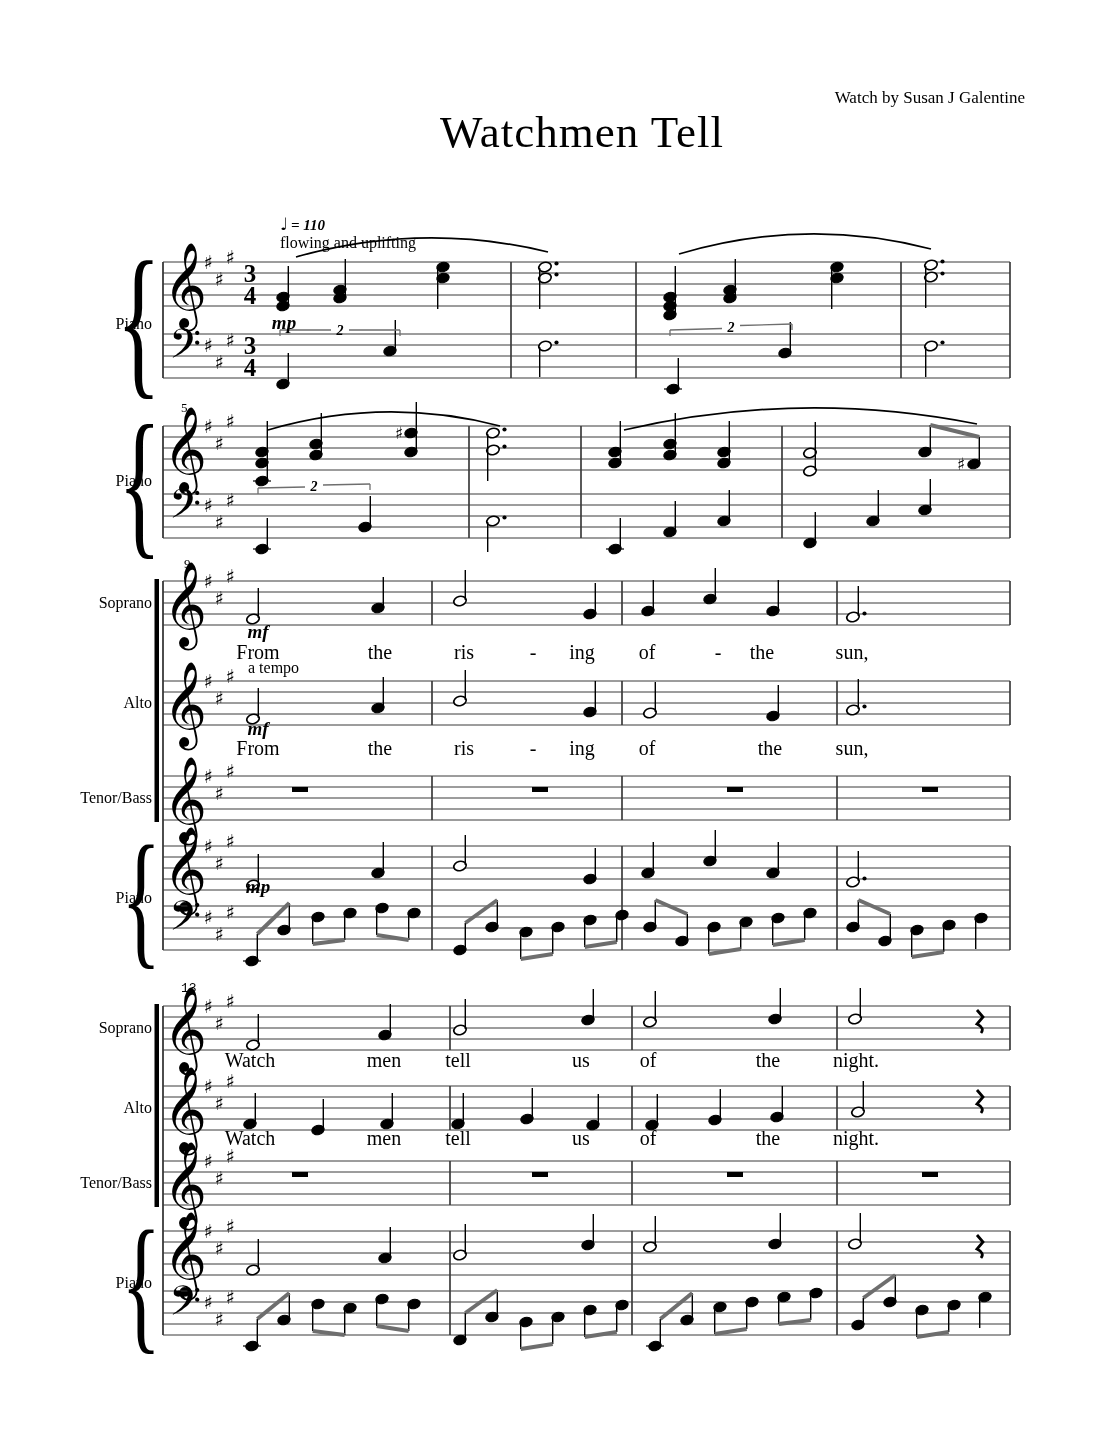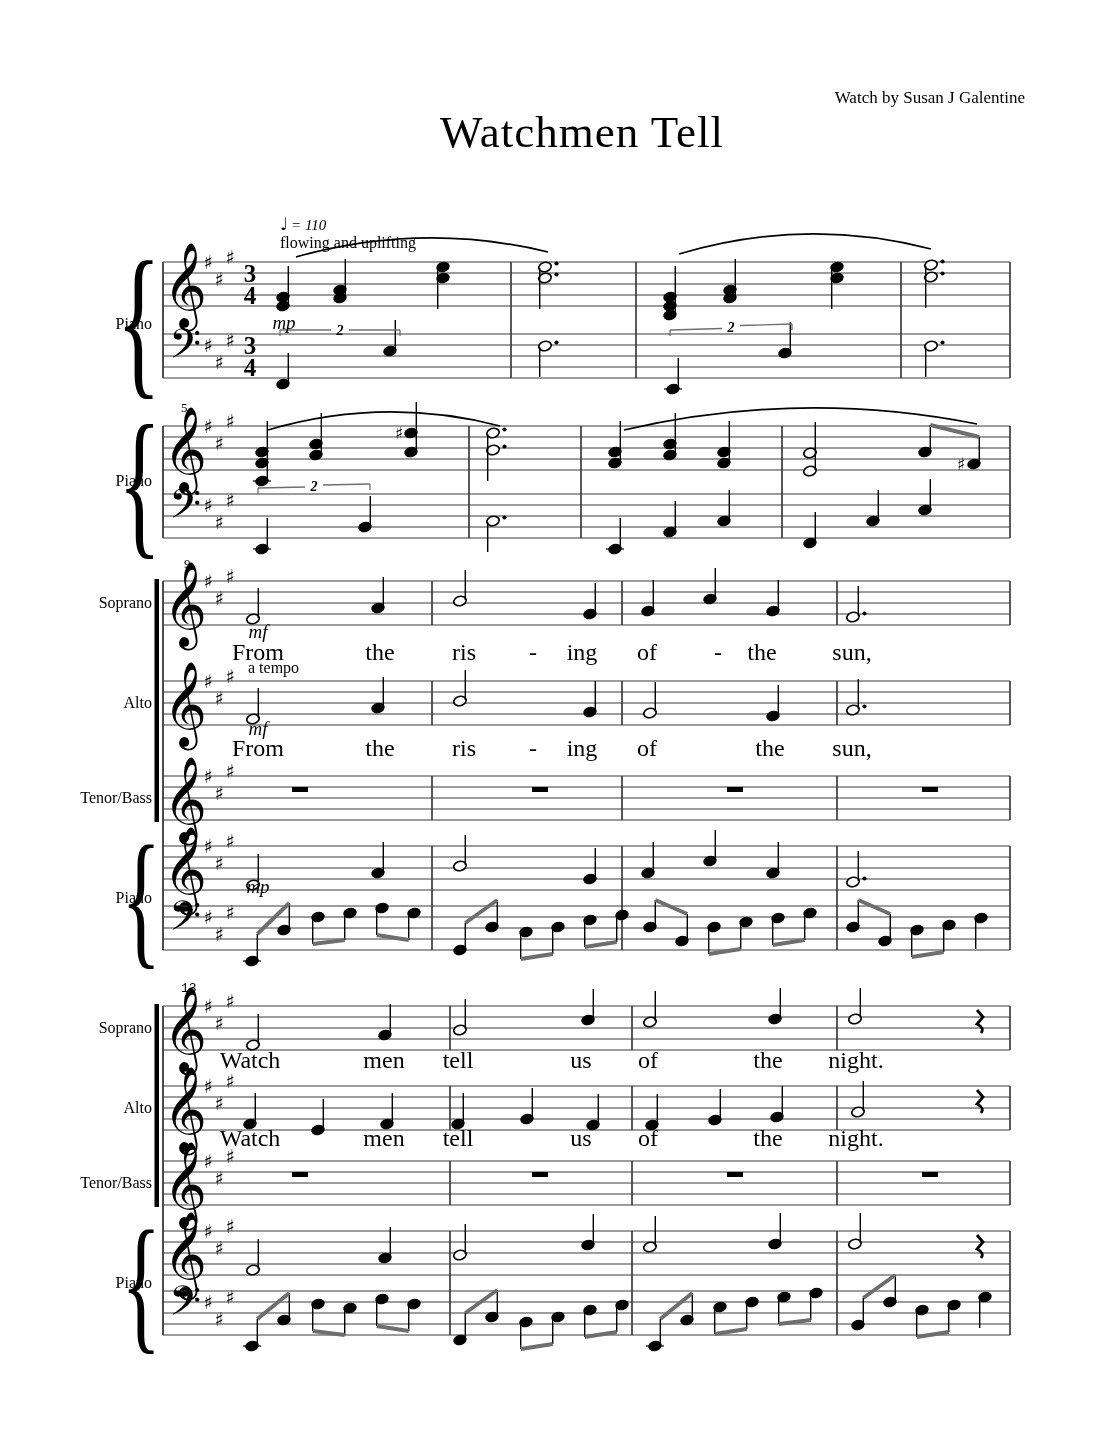--- a/index.html
+++ b/index.html
@@ -4,27 +4,27 @@
 <style>
   html,body{margin:0;padding:0;background:#e8e8e8}
   .page{position:relative;width:1105px;height:1430px;margin:0 auto;background:#ffffff;
         font-family:"Liberation Serif",serif;color:#000;overflow:hidden}
   .title{position:absolute;top:98px;left:574px;transform:translateX(-50%);
          font-size:45px;font-weight:400;margin:8px;white-space:nowrap;letter-spacing:1px}
   .credit{position:absolute;top:88px;left:1025px;transform:translateX(-100%);
           font-size:17px;white-space:nowrap}
   .tempo-line{position:absolute;top:214px;left:280px;font-size:15px;white-space:nowrap}
   .tempo-line .sym{font-family:"DejaVu Sans",sans-serif;font-size:17px;margin-right:3px}
-  .tempo-line .val{font-weight:normal;font-style:italic}
+  .tempo-line .val{font-weight:bold;font-style:italic}
   .expr{position:absolute;top:234px;left:280px;font-size:16px;white-space:nowrap}
   svg.score{position:absolute;top:0;left:0}
   .t{position:absolute;white-space:nowrap}
   .t-label{font-size:16px;transform:translate(-100%,-50%)}
-  .t-lyr{font-size:24px;transform:translate(-50%,-50%)}
-  .t-dyn{font-size:19px;font-weight:normal;font-style:italic;transform:translate(-50%,-50%)}
+  .t-lyr{font-size:20px;transform:translate(-50%,-50%)}
+  .t-dyn{font-size:19px;font-weight:bold;font-style:italic;transform:translate(-50%,-50%)}
   .t-mno{font-size:13px;transform:translate(0,-50%)}
   .t-small{font-size:16px;transform:translate(0,-50%)}
 </style>
 </head>
 <body>
 
 <div class="page">
   <h1 class="title">Watchmen Tell</h1>
   <div class="credit">Watch by Susan J Galentine</div>
   <div class="tempo-line">

